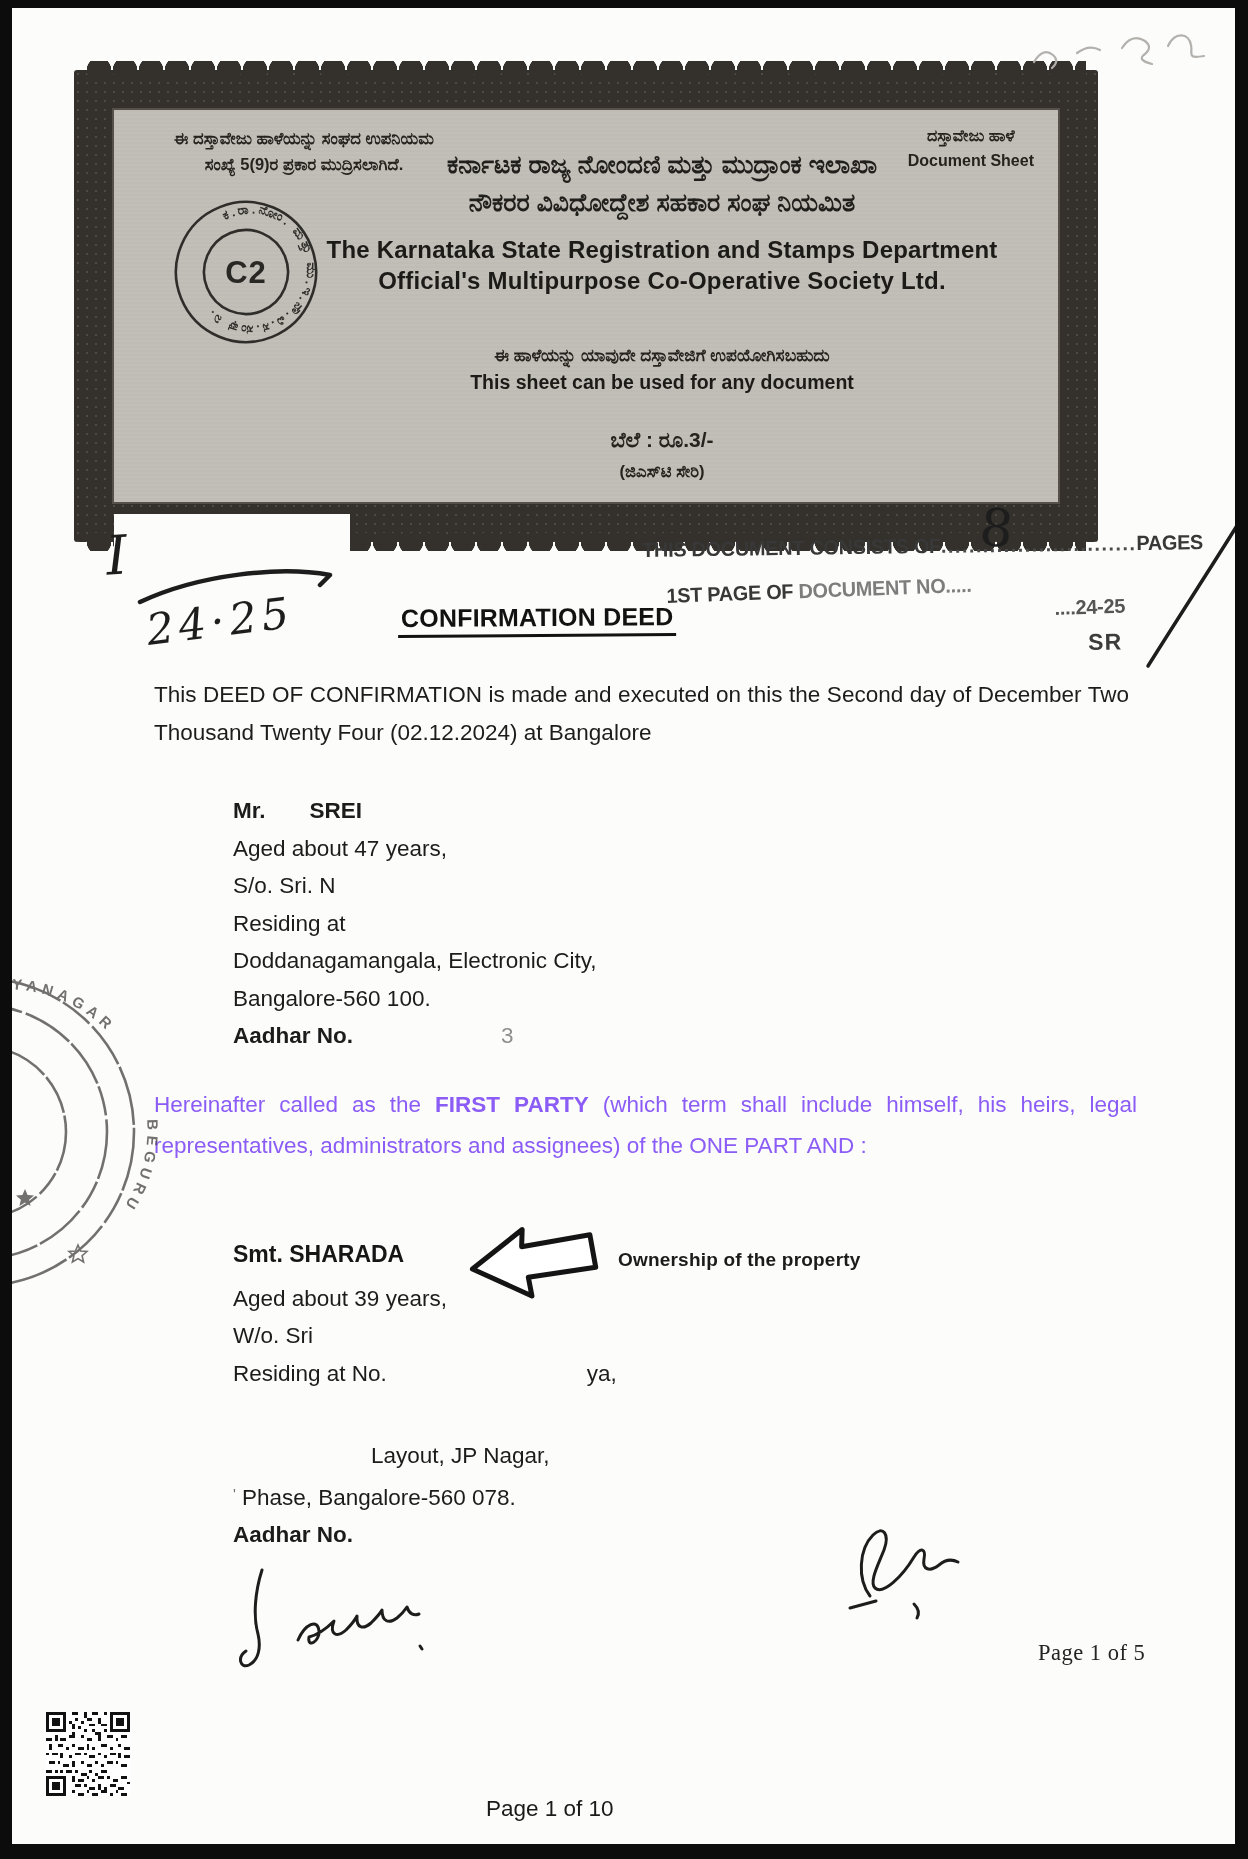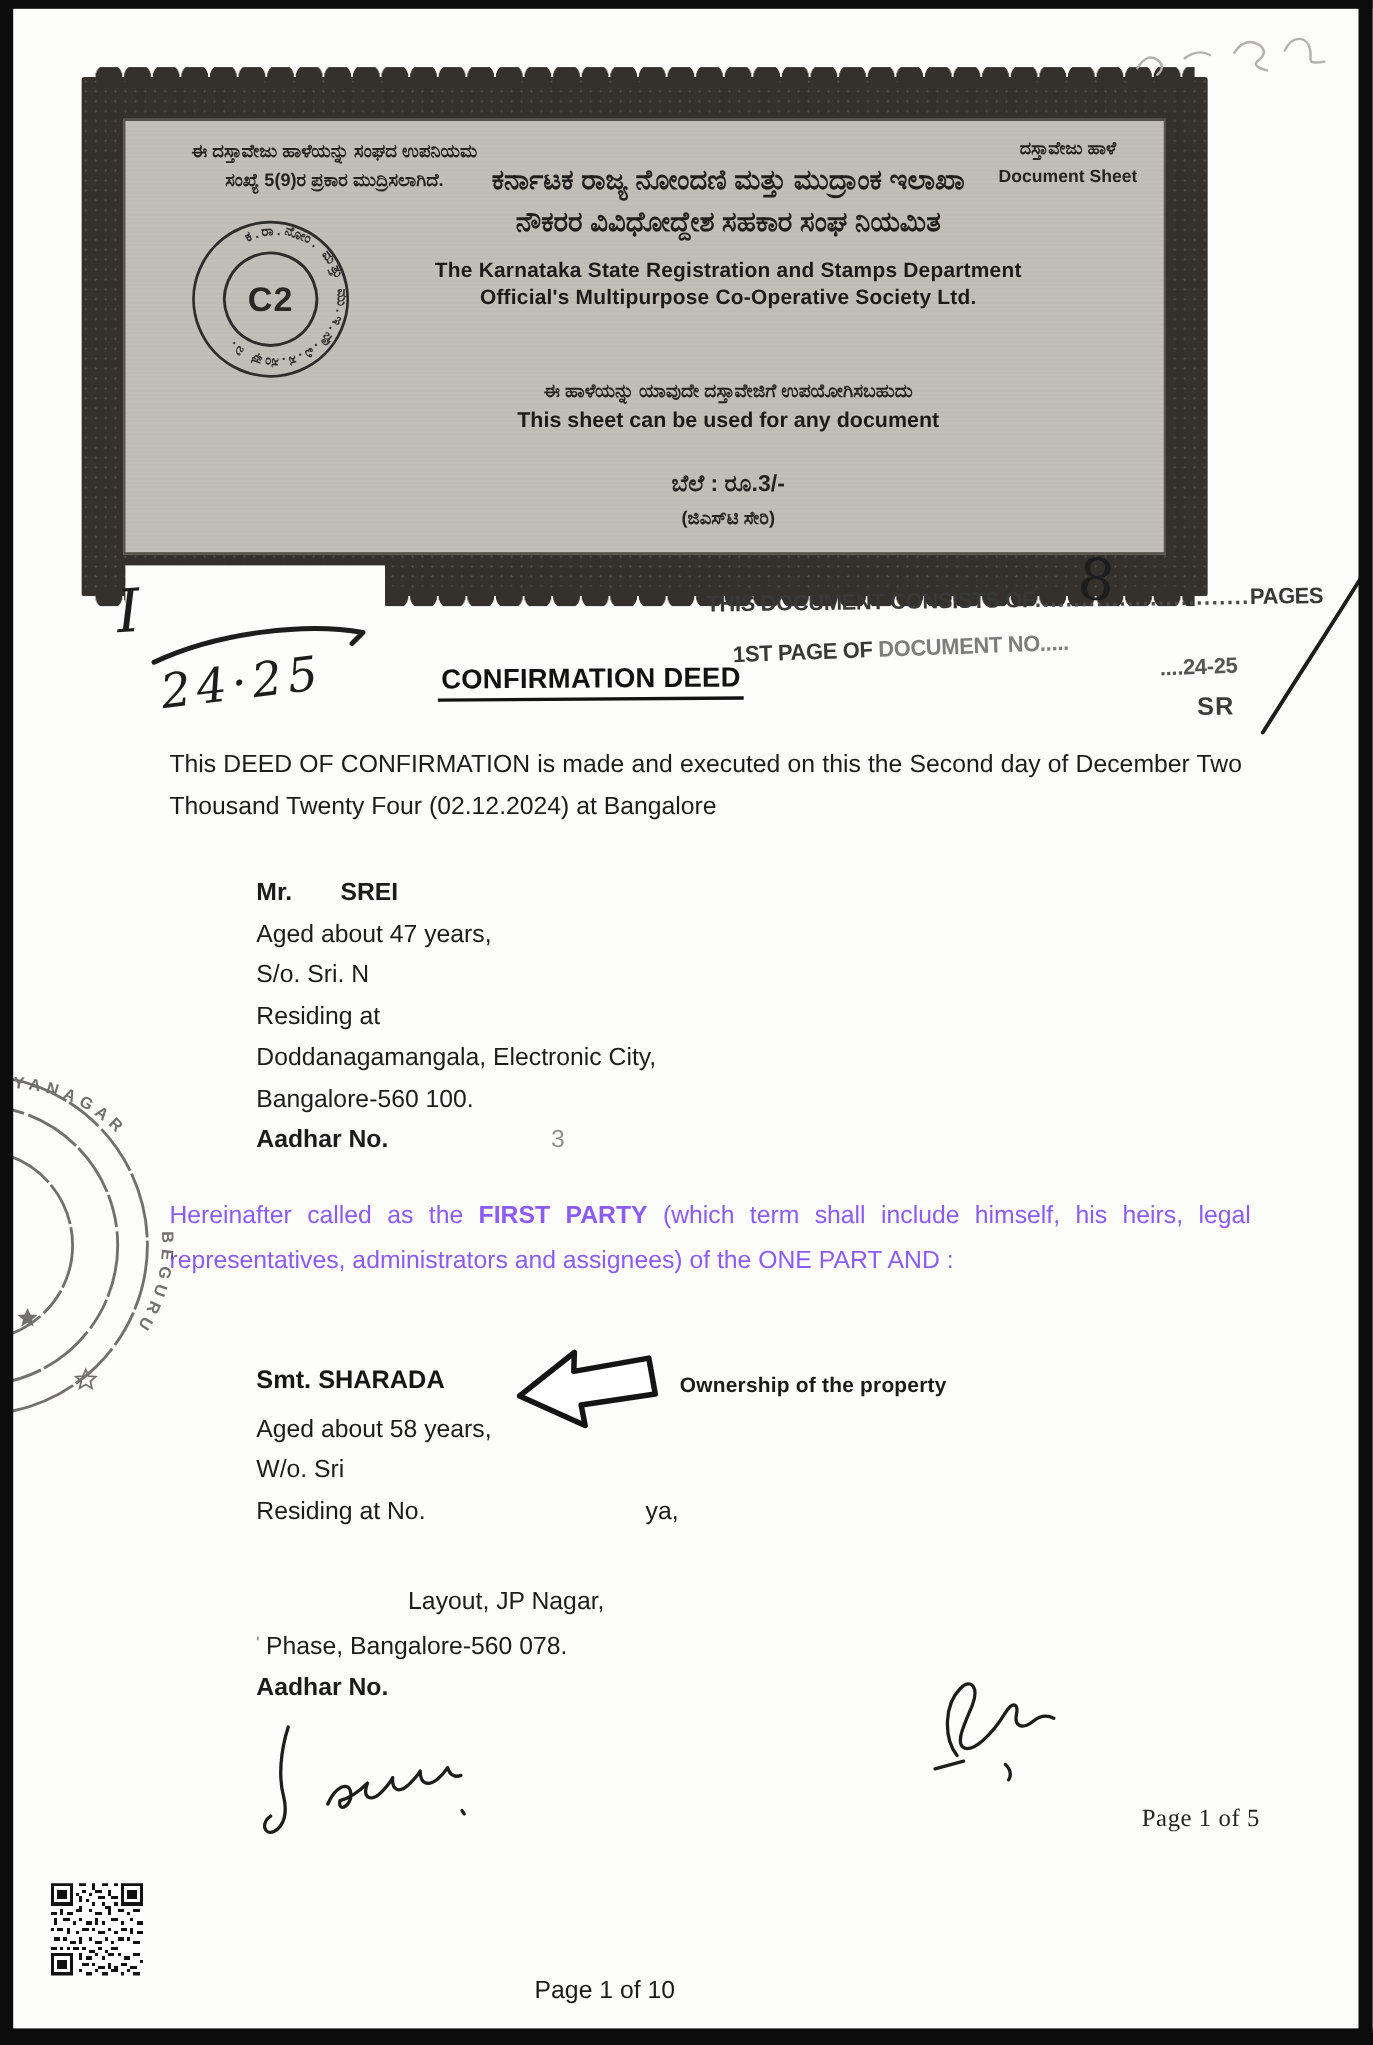--- a/index.html
+++ b/index.html
@@ -21,21 +21,21 @@
          background-size:26px 18px;background-repeat:repeat-x;}
   .stamp::before{top:-9px;}
   .stamp::after{bottom:-9px;transform:scaleY(-1);}
   .panel{position:absolute;left:38px;top:38px;right:38px;bottom:38px;background:#bfbcb5;border:2px solid #55514a;
          background-image:repeating-linear-gradient(0deg,rgba(255,255,255,.05) 0 2px,transparent 2px 4px);}
   .panel .abs{color:#26231f;}
   .tl{left:20px;top:16px;width:340px;text-align:center;font-size:16.5px;font-weight:700;line-height:1.55;}
   .tr{right:24px;top:14px;text-align:center;font-size:16px;font-weight:700;line-height:1.55;}
   .cblk{left:180px;right:28px;top:36px;text-align:center;}
   .kn-big{font-size:25px;font-weight:700;line-height:1.5;color:#211f1b;}
-  .en-big{font-size:19px;font-weight:700;line-height:1.28;color:#1d1b18;margin-top:14px;letter-spacing:.2px;}
+  .en-big{font-size:24px;font-weight:700;line-height:1.28;color:#1d1b18;margin-top:14px;letter-spacing:.2px;}
   .usage{left:180px;right:28px;top:236px;text-align:center;}
   .ukn{font-size:17px;font-weight:700;}
   .uen{font-size:19.5px;font-weight:700;margin-top:5px;color:#1d1b18;}
   .price{left:180px;right:28px;top:318px;text-align:center;font-size:21px;font-weight:700;}
   .pricenote{left:180px;right:28px;top:352px;text-align:center;font-size:16.5px;font-weight:700;}
   .sealC2{left:56px;top:86px;width:152px;height:152px;}
   .patch{left:114px;top:514px;width:236px;height:38px;background:#fcfcfa;z-index:5;}
   
   .stampy{font-weight:700;color:#383838;letter-spacing:-.3px;white-space:nowrap;transform-origin:left top;z-index:6;}
   .consists{left:642px;top:538px;font-size:20.5px;transform:rotate(-.8deg) scaleX(.97);}
@@ -142,21 +142,21 @@
     <div><span class="b">Aadhar No.</span><span class="faint">3</span></div>
   </div>
 
   <div class="abs clause">
     <span>Hereinafter called as the </span><span class="b">FIRST PARTY</span><span> (which term shall include himself, his heirs, legal representatives, administrators and assignees) of the ONE PART AND :</span>
   </div>
 
   <div class="abs spname">Smt. SHARADA</div>
   <div class="abs owner">Ownership of the property</div>
   <div class="abs spblk">
-    <div>Aged about 58 years,</div>
+    <div>Aged about 39 years,</div>
     <div>W/o. Sri</div>
     <div><span>Residing at No.</span><span class="frag">ya,</span></div>
     <div class="indent">Layout, JP Nagar,</div>
     <div><span class="tick">'</span><span>Phase, Bangalore-560 078.</span></div>
     <div class="b">Aadhar No.</div>
   </div>
 
   <div class="abs p5">Page 1 of 5</div>
   <div class="abs p10">Page 1 of 10</div>
 

